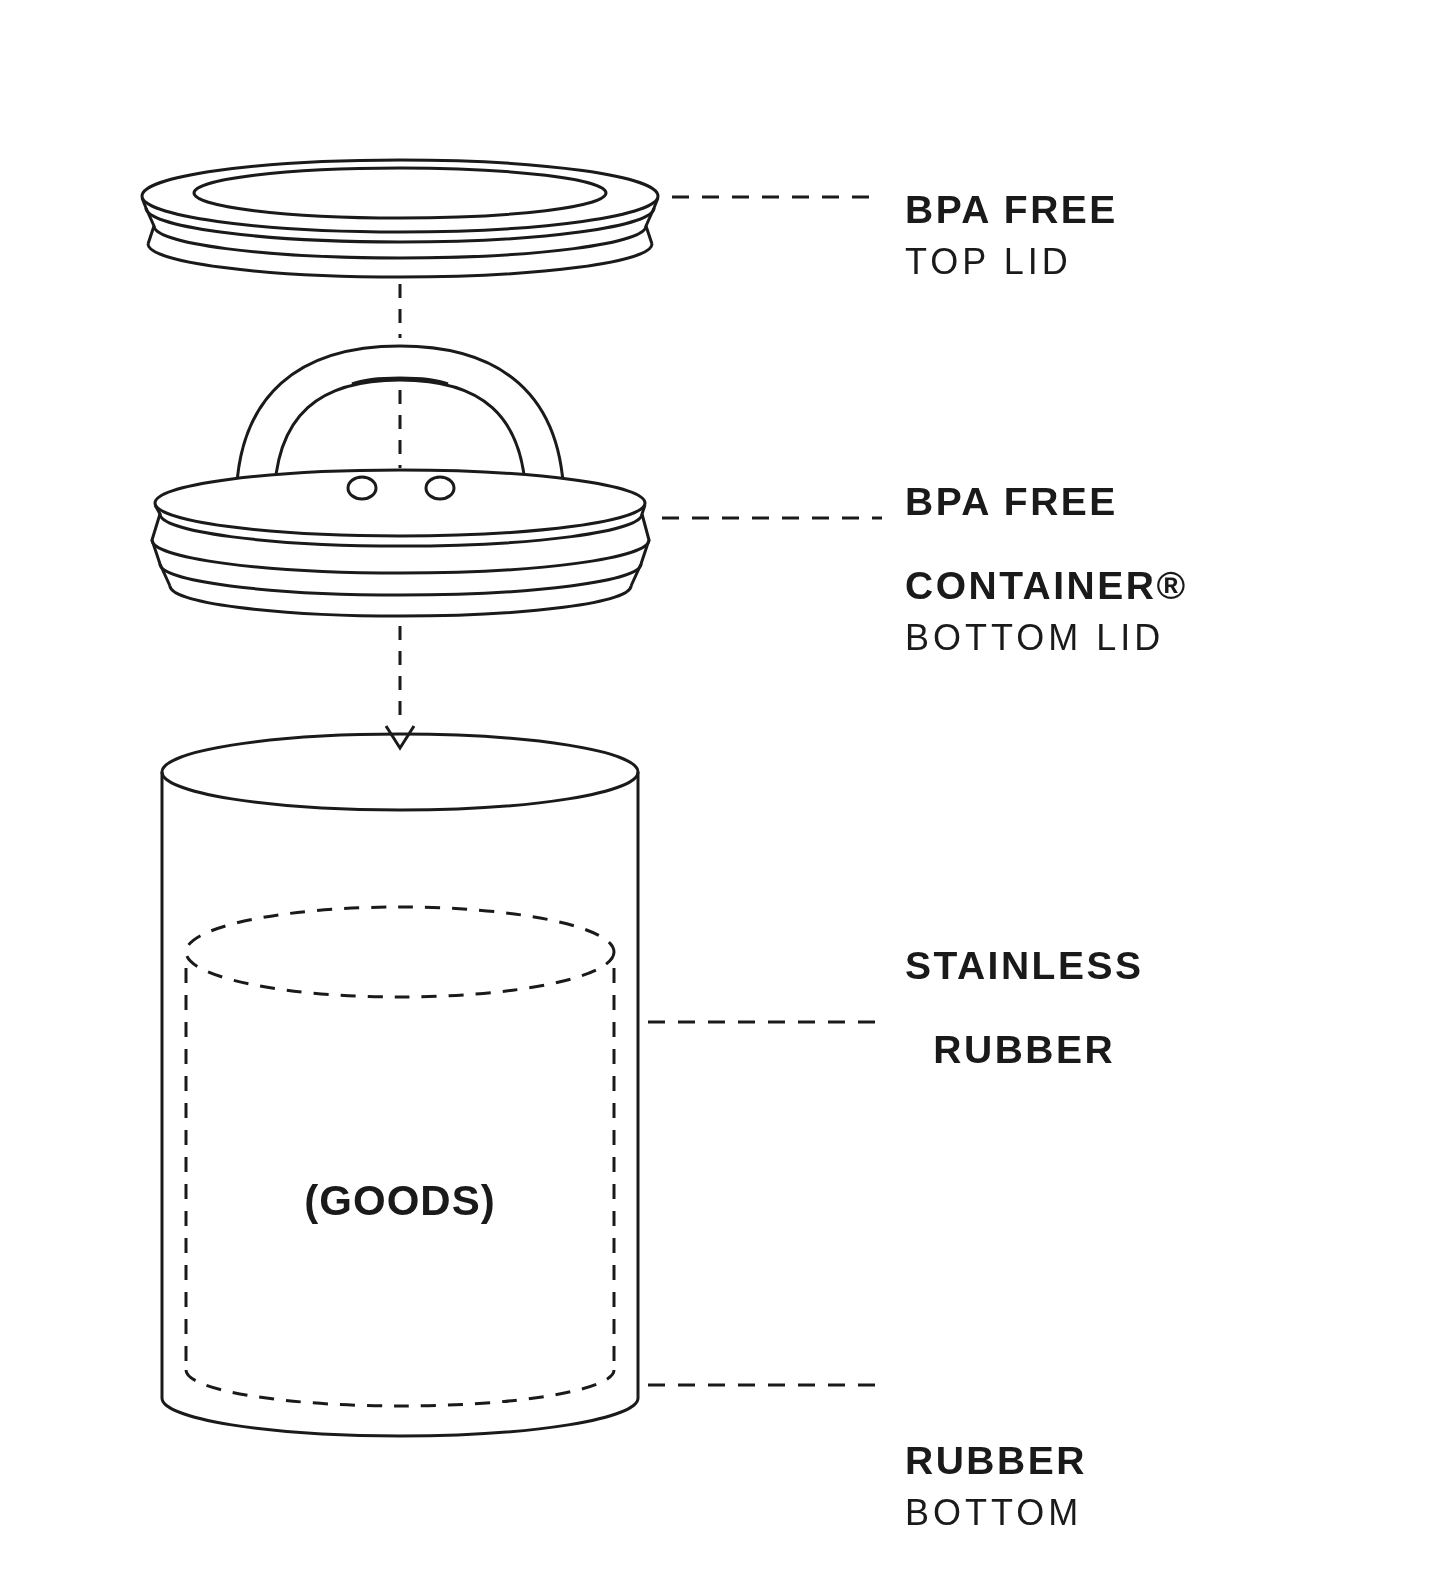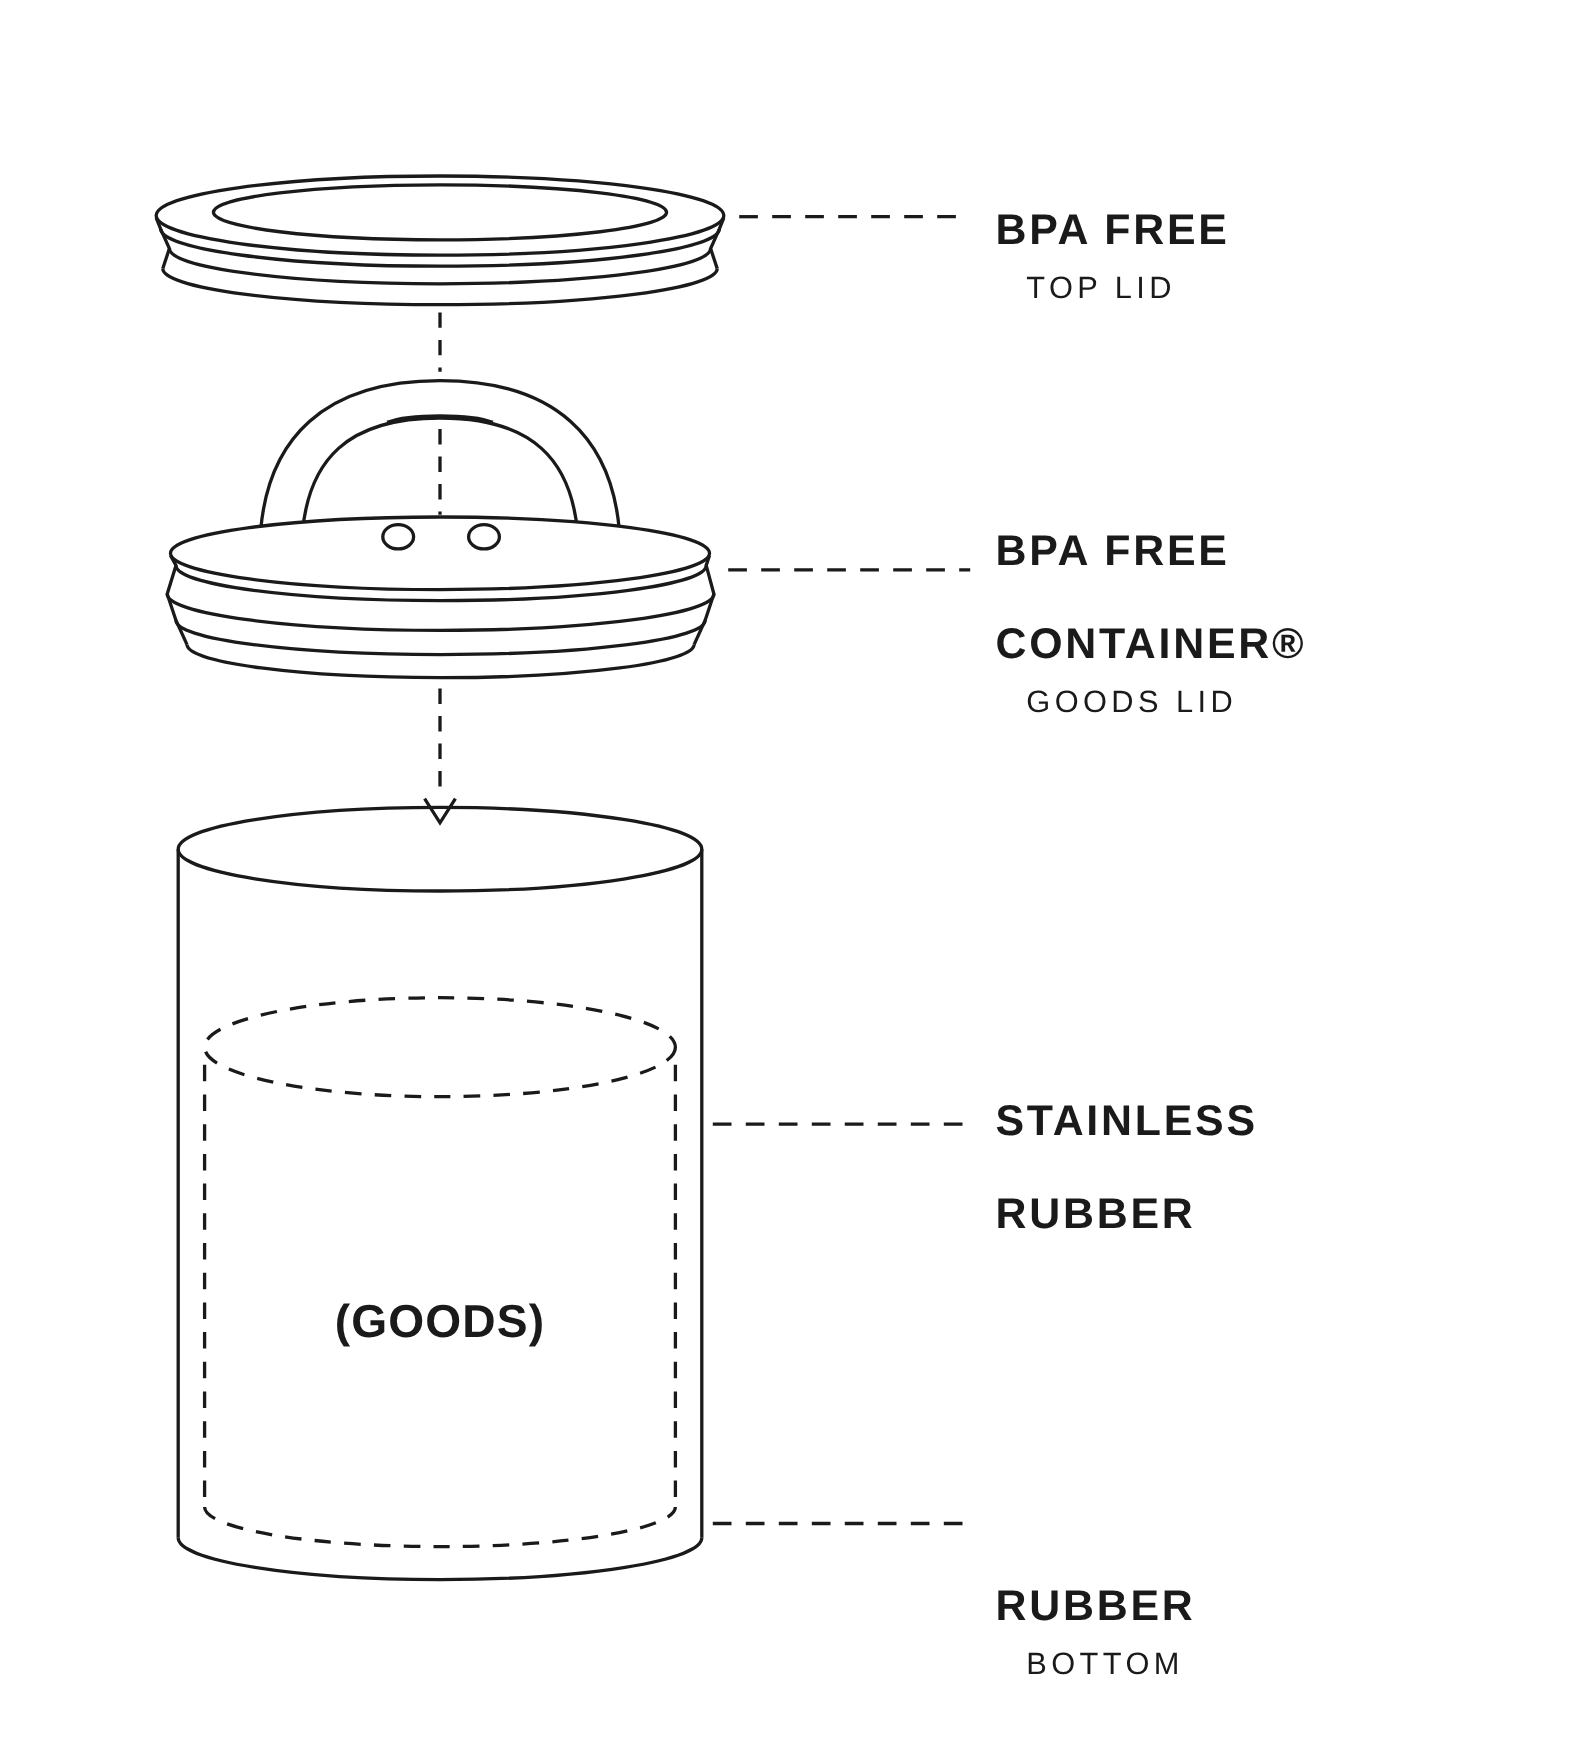--- a/index.html
+++ b/index.html
@@ -23,21 +23,21 @@
     font-family:"Liberation Sans", sans-serif;
     font-weight:700;
     font-size:42px;
     letter-spacing:1px;
     fill:#1a1a1a;
     text-anchor:middle;
   }
 
   .label { position:absolute; left:905px; display:flex; flex-direction:column; }
   .lblb { font-weight:700; font-size:39px; letter-spacing:2.5px; line-height:52px; white-space:nowrap;margin-top:32px; }
-  .lblr { font-weight:400; font-size:28px; letter-spacing:4px;   line-height:52px; white-space:nowrap;margin-left:28px; }
+  .lblr { font-weight:400; font-size:36px; letter-spacing:4px;   line-height:52px; white-space:nowrap; }
 </style>
 </head>
 <body>
 
 <div class="stage">
 
   <svg width="1445" height="1591" viewBox="0 0 1445 1591">
 
     <g>
       <ellipse class="s" cx="400" cy="196" rx="258" ry="36"></ellipse>
@@ -100,24 +100,24 @@
   </svg>
 
   <div class="label" style="top:152px;">
     <span class="lblb">BPA FREE</span>
     <span class="lblr">TOP LID</span>
   </div>
 
   <div class="label" style="top:444px;">
     <span class="lblb">BPA FREE</span>
     <span class="lblb">CONTAINER®</span>
-    <span class="lblr">GOODS LID</span>
+    <span class="lblr">BOTTOM LID</span>
   </div>
 
-  <div class="label" style="top:962px;">
+  <div class="label" style="top:908px;align-items:center;">
     <span class="lblb">STAINLESS</span>
     <span class="lblb">RUBBER</span>
   </div>
 
   <div class="label" style="top:1403px;">
     <span class="lblb">RUBBER</span>
     <span class="lblr">BOTTOM</span>
   </div>
 
 </div>

